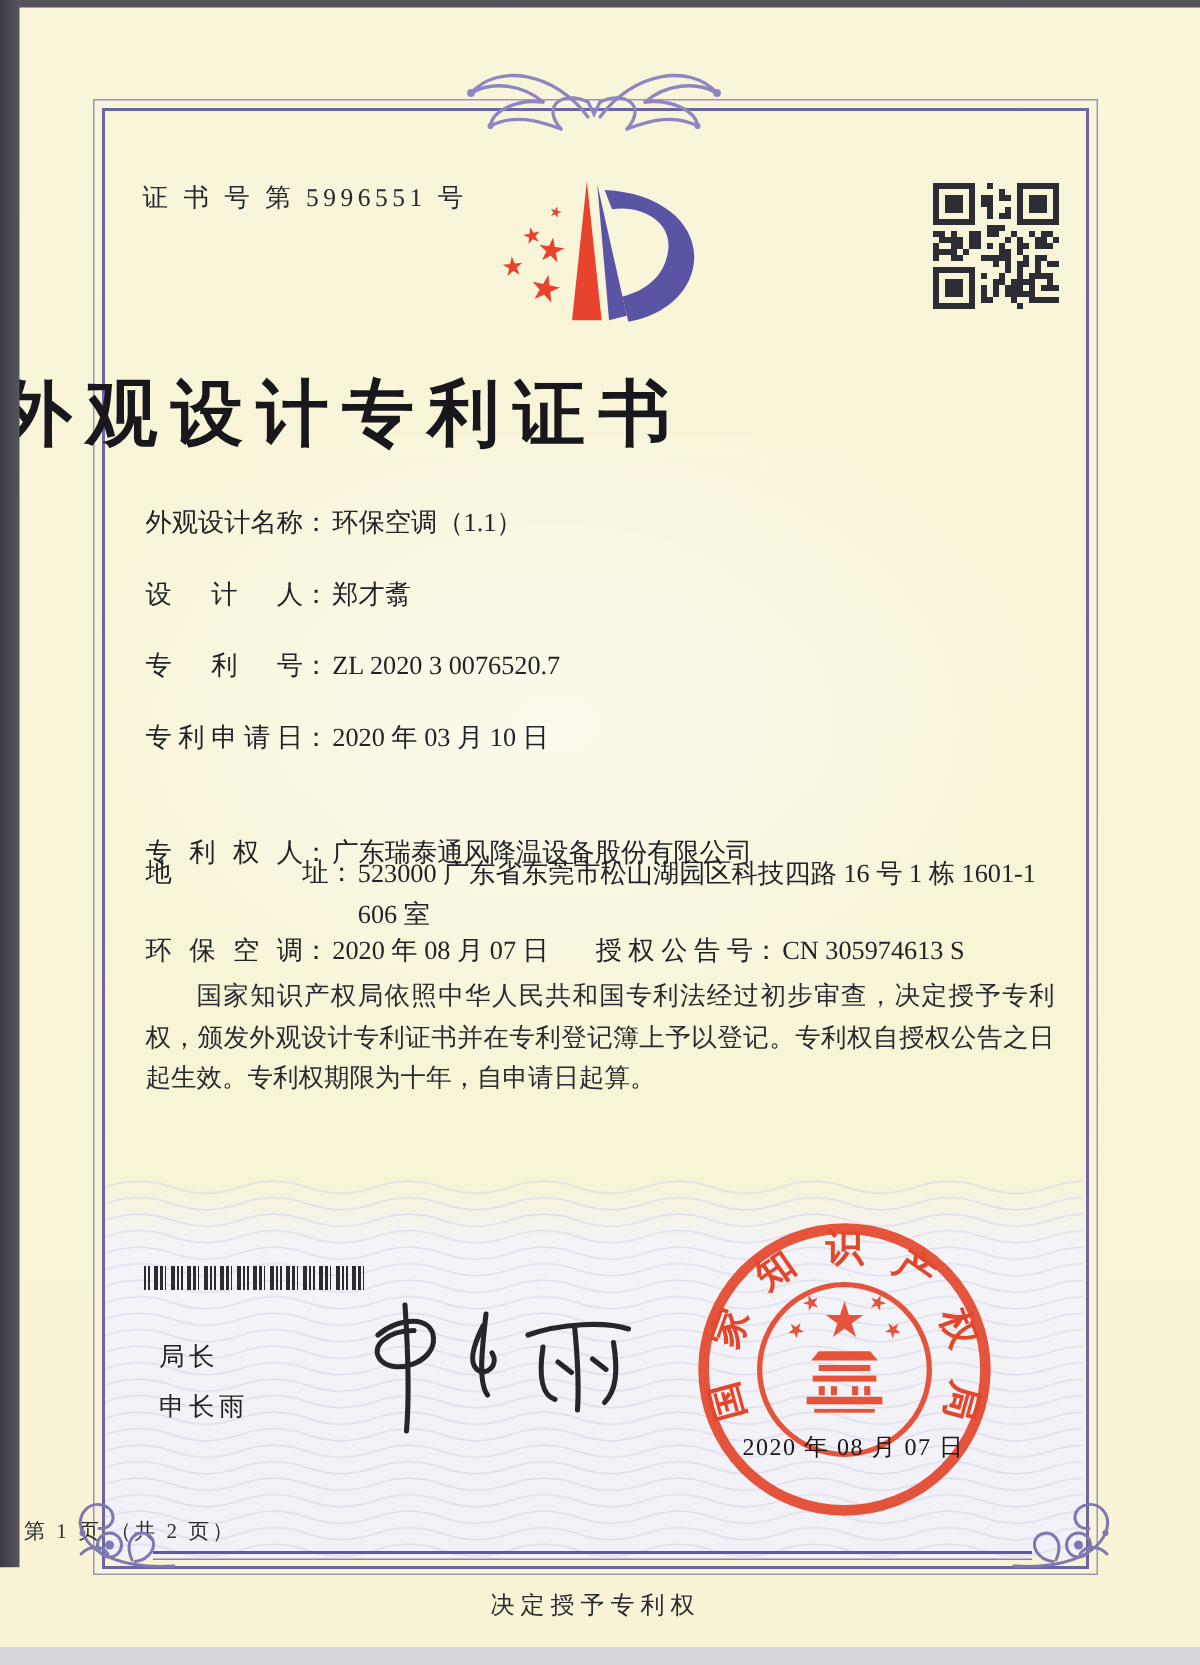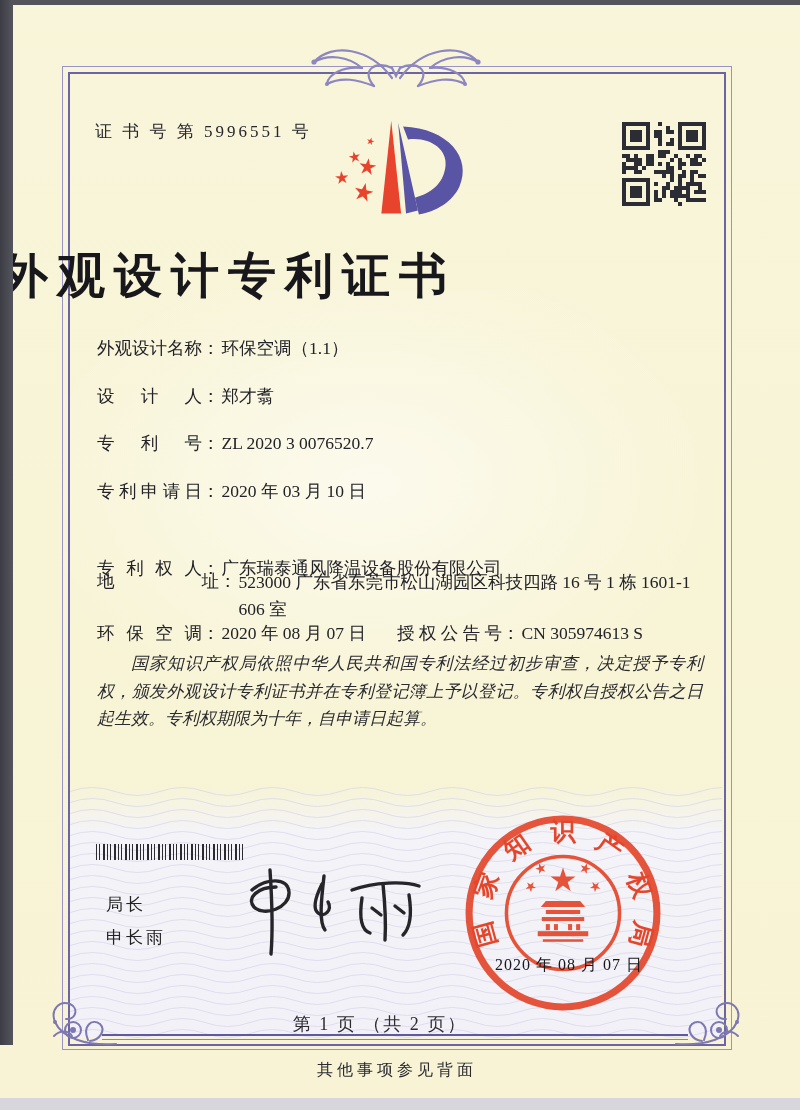--- a/index.html
+++ b/index.html
@@ -34,27 +34,27 @@
     letter-spacing:9px;color:#17171c;}
   .row{left:97px;font-size:17.5px;color:#222228;white-space:nowrap;}
   .flabel{display:inline-block;width:105px;text-align:justify;text-align-last:justify;}
   .flabel-addr{display:inline-block;width:122px;text-align:justify;text-align-last:justify;vertical-align:top;}
   .colon{display:inline-block;}
   .fvalue{margin-left:2px;}
   .addr-value{display:inline-block;width:458px;white-space:normal;vertical-align:top;line-height:27px;margin-left:2px;}
   .grant2{position:absolute;left:300px;top:0;white-space:nowrap;}
   .body-text{left:97px;top:650px;width:606px;font-size:17px;line-height:27.5px;
     text-align:justify;color:#2a2a30;}
-  .body-text p{margin:0;text-indent:2em;font-style:italic;}
+  .body-text p{margin:0;text-indent:2em;}
   .officer{left:106px;font-size:17px;letter-spacing:3px;color:#222;}
   .barcode{left:96px;top:844px;width:148px;height:16px;
     background:repeating-linear-gradient(90deg,#2b2b30 0 1.5px,transparent 1.5px 3px,#2b2b30 3px 4px,transparent 4px 7px,#2b2b30 7px 9.5px,transparent 9.5px 11px);}
   .seal-date{left:474px;top:955px;width:190px;text-align:center;font-size:16px;
     letter-spacing:1px;color:#17171c;z-index:6;}
-  .page-num{left:0;top:1012px;width:760px;text-align:center;font-size:18px;letter-spacing:2px;color:#2c2c32;}
+  .page-num{left:16px;top:1012px;width:760px;text-align:left;font-size:14px;letter-spacing:2px;color:#2c2c32;}
   .back-note{left:0;top:1060px;width:794px;text-align:center;font-size:16px;letter-spacing:4px;color:#2a2a30;}
   .qr{left:622px;top:122px;width:84px;height:84px;}
   .qr svg{width:100%;height:100%;shape-rendering:crispEdges;}
 </style>
 </head>
 <body>
 
 <div class="abs page"></div>
 <div class="abs sheen"></div>
 
@@ -346,18 +346,18 @@
       <path d="M46,48 C40,34 50,26 58,32 C64,38 58,48 48,49"></path>
       <path d="M12,44 C18,38 26,38 30,44"></path>
     </g>
     <g fill="#7d77b2">
         <circle cx="31" cy="38" r="3"></circle>
         <circle cx="13" cy="30" r="2"></circle>
       </g>
   </g>
 </svg>
 
-<div class="abs back-note">其他事项参见背面</div>
+<div class="abs back-note">决定授予专利权</div>
 
 <div class="abs edge-top"></div>
 <div class="abs edge-left"></div>
 <div class="abs edge-left-b"></div>
 <div class="abs edge-bottom"></div>
 
 </body></html>

